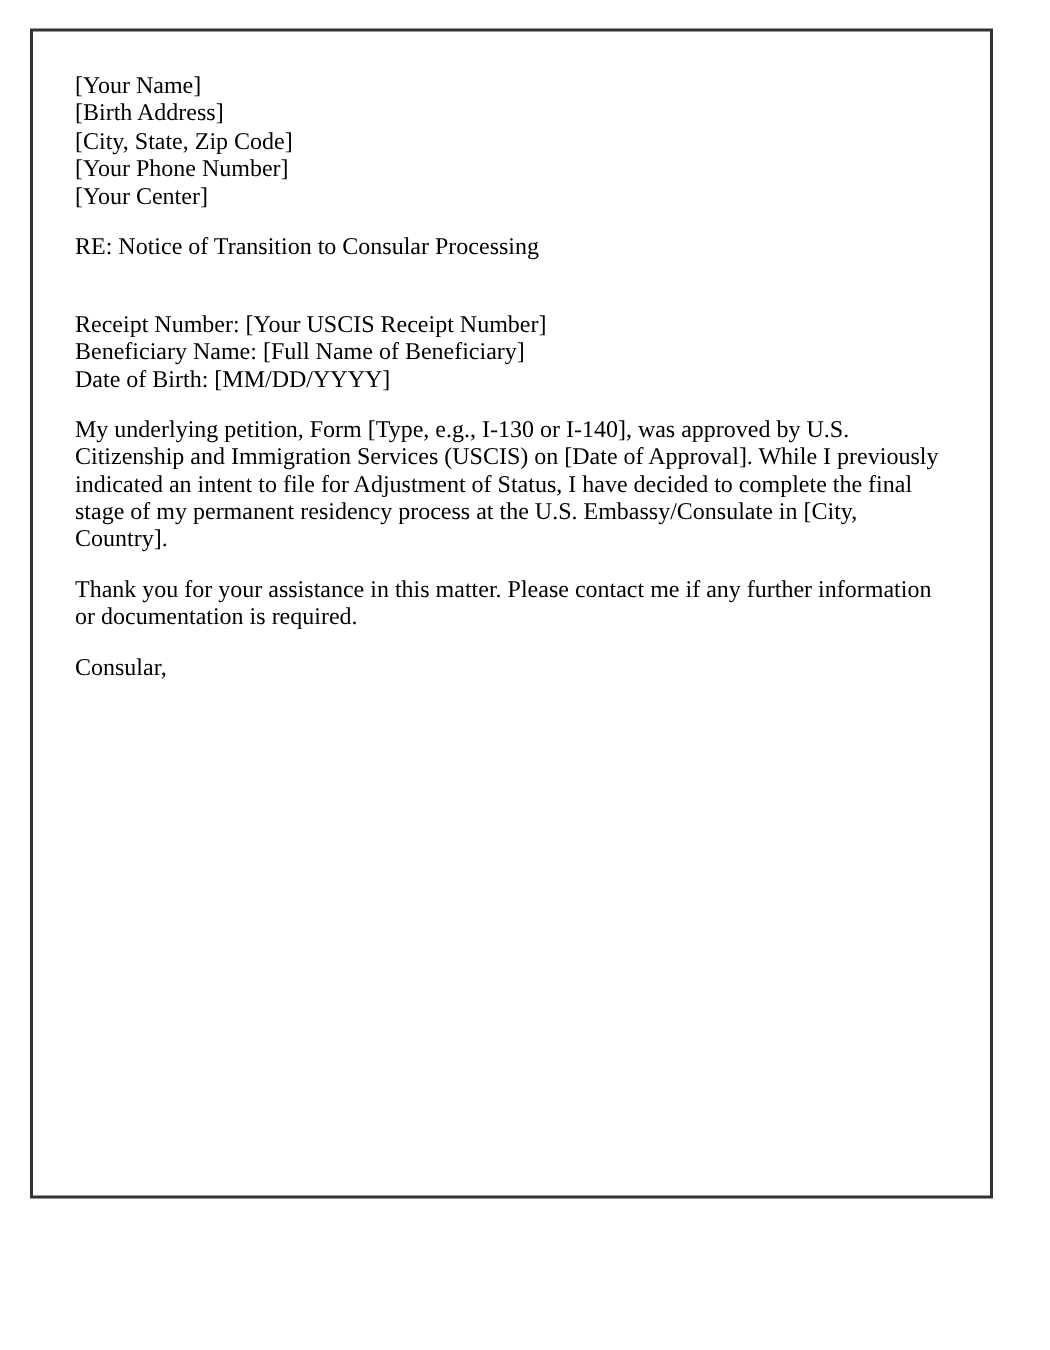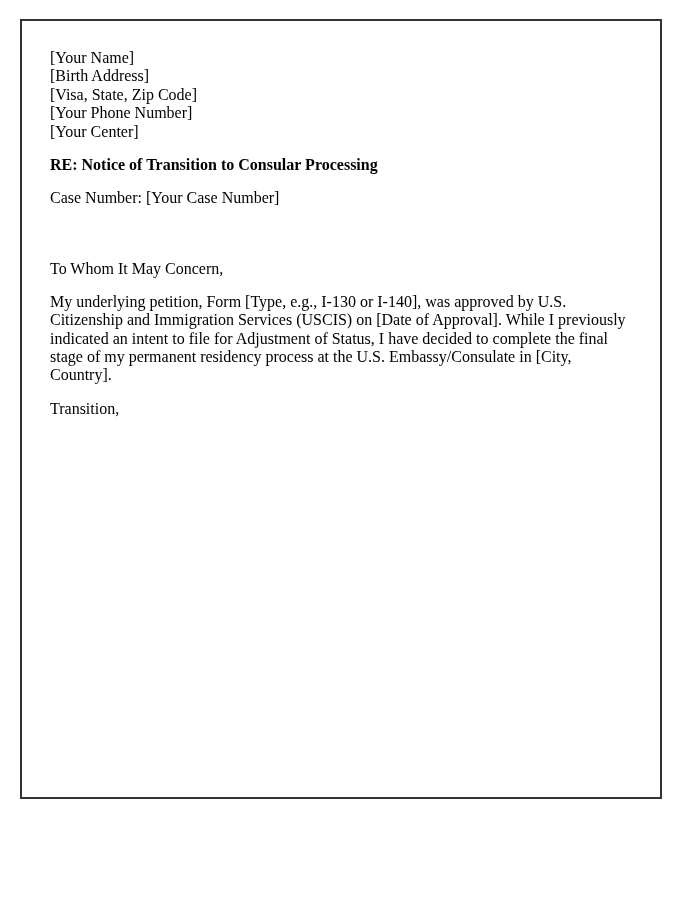--- a/index.html
+++ b/index.html
@@ -28,52 +28,53 @@
     border: 2px solid #333333;
     background: #ffffff;
     padding: 13px 33px 0 28px;
   }
   .letter p {
     margin: 15px 0;
     font-size: 16px;
     line-height: 1.15;
   }
   .letter p.subject {
-    font-weight: bold;
+    font-weight: normal;
   }
 </style>
 </head>
 <body>
 
 <div class="canvas">
   <div class="letter">
 
     <p>
       <span>[Your Name]</span><br>
       <span>[Birth Address]</span><br>
-      <span>[Visa, State, Zip Code]</span><br>
+      <span>[City, State, Zip Code]</span><br>
       <span>[Your Phone Number]</span><br>
       <span>[Your Center]</span>
     </p>
 
 
 
     <p class="subject">RE: Notice of Transition to Consular Processing</p>
 
     <p>
-      <span>Case Number: [Your Case Number]</span><br>
       <br>
-      <br>
+      <span>Receipt Number: [Your USCIS Receipt Number]</span><br>
+      <span>Beneficiary Name: [Full Name of Beneficiary]</span><br>
+      <span>Date of Birth: [MM/DD/YYYY]</span>
     </p>
 
-    <p>To Whom It May Concern,</p>
 
 
     <p>My underlying petition, Form [Type, e.g., I-130 or I-140], was approved by U.S. Citizenship and Immigration Services (USCIS) on [Date of Approval]. While I previously indicated an intent to file for Adjustment of Status, I have decided to complete the final stage of my permanent residency process at the U.S. Embassy/Consulate in [City, Country].</p>
 
 
+    <p>Thank you for your assistance in this matter. Please contact me if any further information or documentation is required.</p>
 
-    <p>Transition,</p>
+    <p>Consular,</p>
 
 
 
   </div>
 </div>
 
 </body></html>

